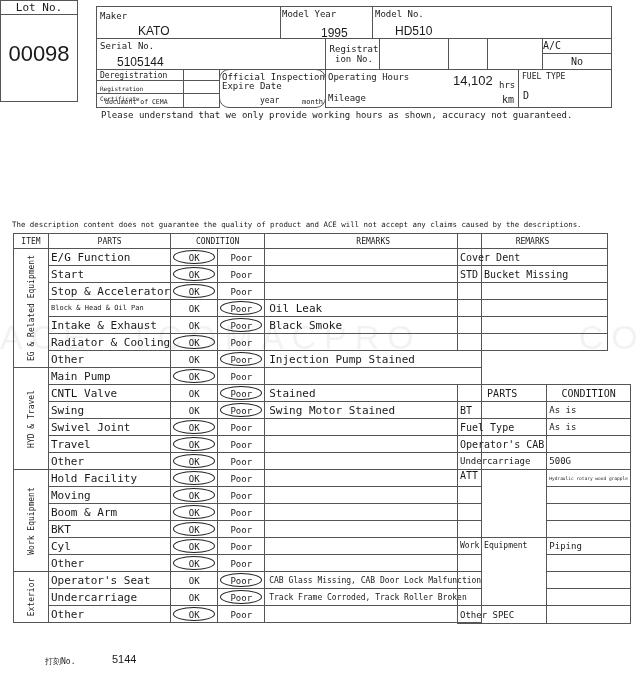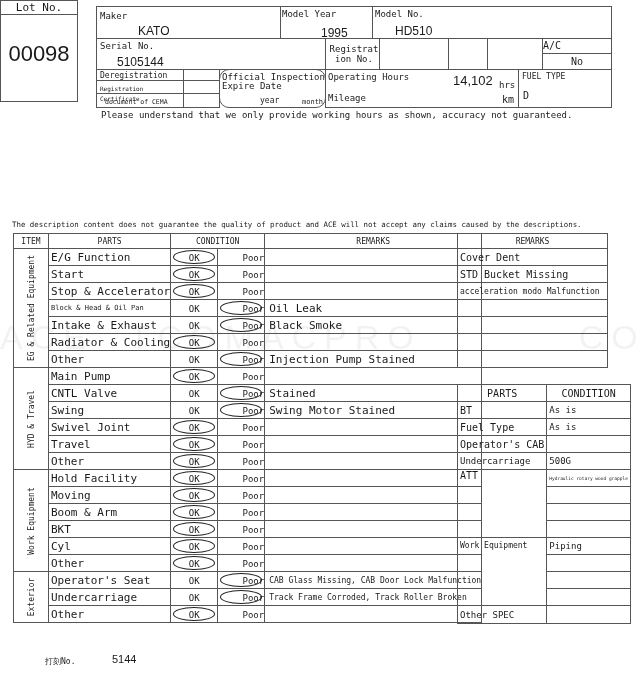--- a/index.html
+++ b/index.html
@@ -16,21 +16,21 @@
   .val { position: absolute; font-size: 12px; font-family: "Liberation Sans", sans-serif; }
   .tiny { font-size: 6px; }
   .notice { position: absolute; font-size: 9px; }
   
   table.main { position: absolute; left: 13px; top: 233px; border-collapse: collapse; }
   table.main td { border: 1px solid #555; height: 17px; padding: 0; font-size: 10px; }
   table.main td.hdr { height: 15px; text-align: center; font-size: 8px; }
   td.part { width: 95px; padding-left: 2px !important; font-size: 11px !important; white-space: nowrap; }
   td.part.small { font-size: 7px !important; }
   td.okc { width: 47px; text-align: center; position: relative; }
-  td.poorc { width: 47px; text-align: right; position: relative; margin-top: 24px; }
+  td.poorc { width: 47px; text-align: center; position: relative; margin-top: 24px; }
   td.rem { width: 212px; padding-left: 4px !important; font-size: 11px !important; white-space: nowrap; }
   td.rem.small { font-size: 8px !important; }
   td.item { width: 35px; position: relative; }
   .vtext { position: absolute; left: 50%; top: 50%; transform: translate(-50%,-50%) rotate(-90deg);
            font-size: 8px; white-space: nowrap; }
   .circ { position: absolute; left: 2px; right: 2px; top: 1px; bottom: 1px; border: 1.3px solid #222; border-radius: 50%; }
   .cv { position: relative; font-size: 9px; }
   
   table.side { position: absolute; border-collapse: collapse; left: 457px; }
   table.side td { border: 1px solid #555; padding: 0 2px; white-space: nowrap; }
@@ -274,23 +274,20 @@
       </tr>
   </tbody>
     <tbody id="side-remarks-body">
       <tr>
         <td style="height: 17px; font-size: 10px;">Cover Dent</td>
       </tr>
       <tr>
         <td style="height: 17px; font-size: 10px;">STD Bucket Missing</td>
       </tr>
       <tr>
-        <td style="height: 17px; font-size: 8px;">acceleration modo Malfunction</td>
-      </tr>
-      <tr>
         <td style="height: 17px; font-size: 10px;"></td>
       </tr>
       <tr>
         <td style="height: 17px; font-size: 10px;"></td>
       </tr>
       <tr>
         <td style="height: 17px; font-size: 10px;"></td>
       </tr>
       <tr>
         <td style="height: 17px; font-size: 10px;"></td>

